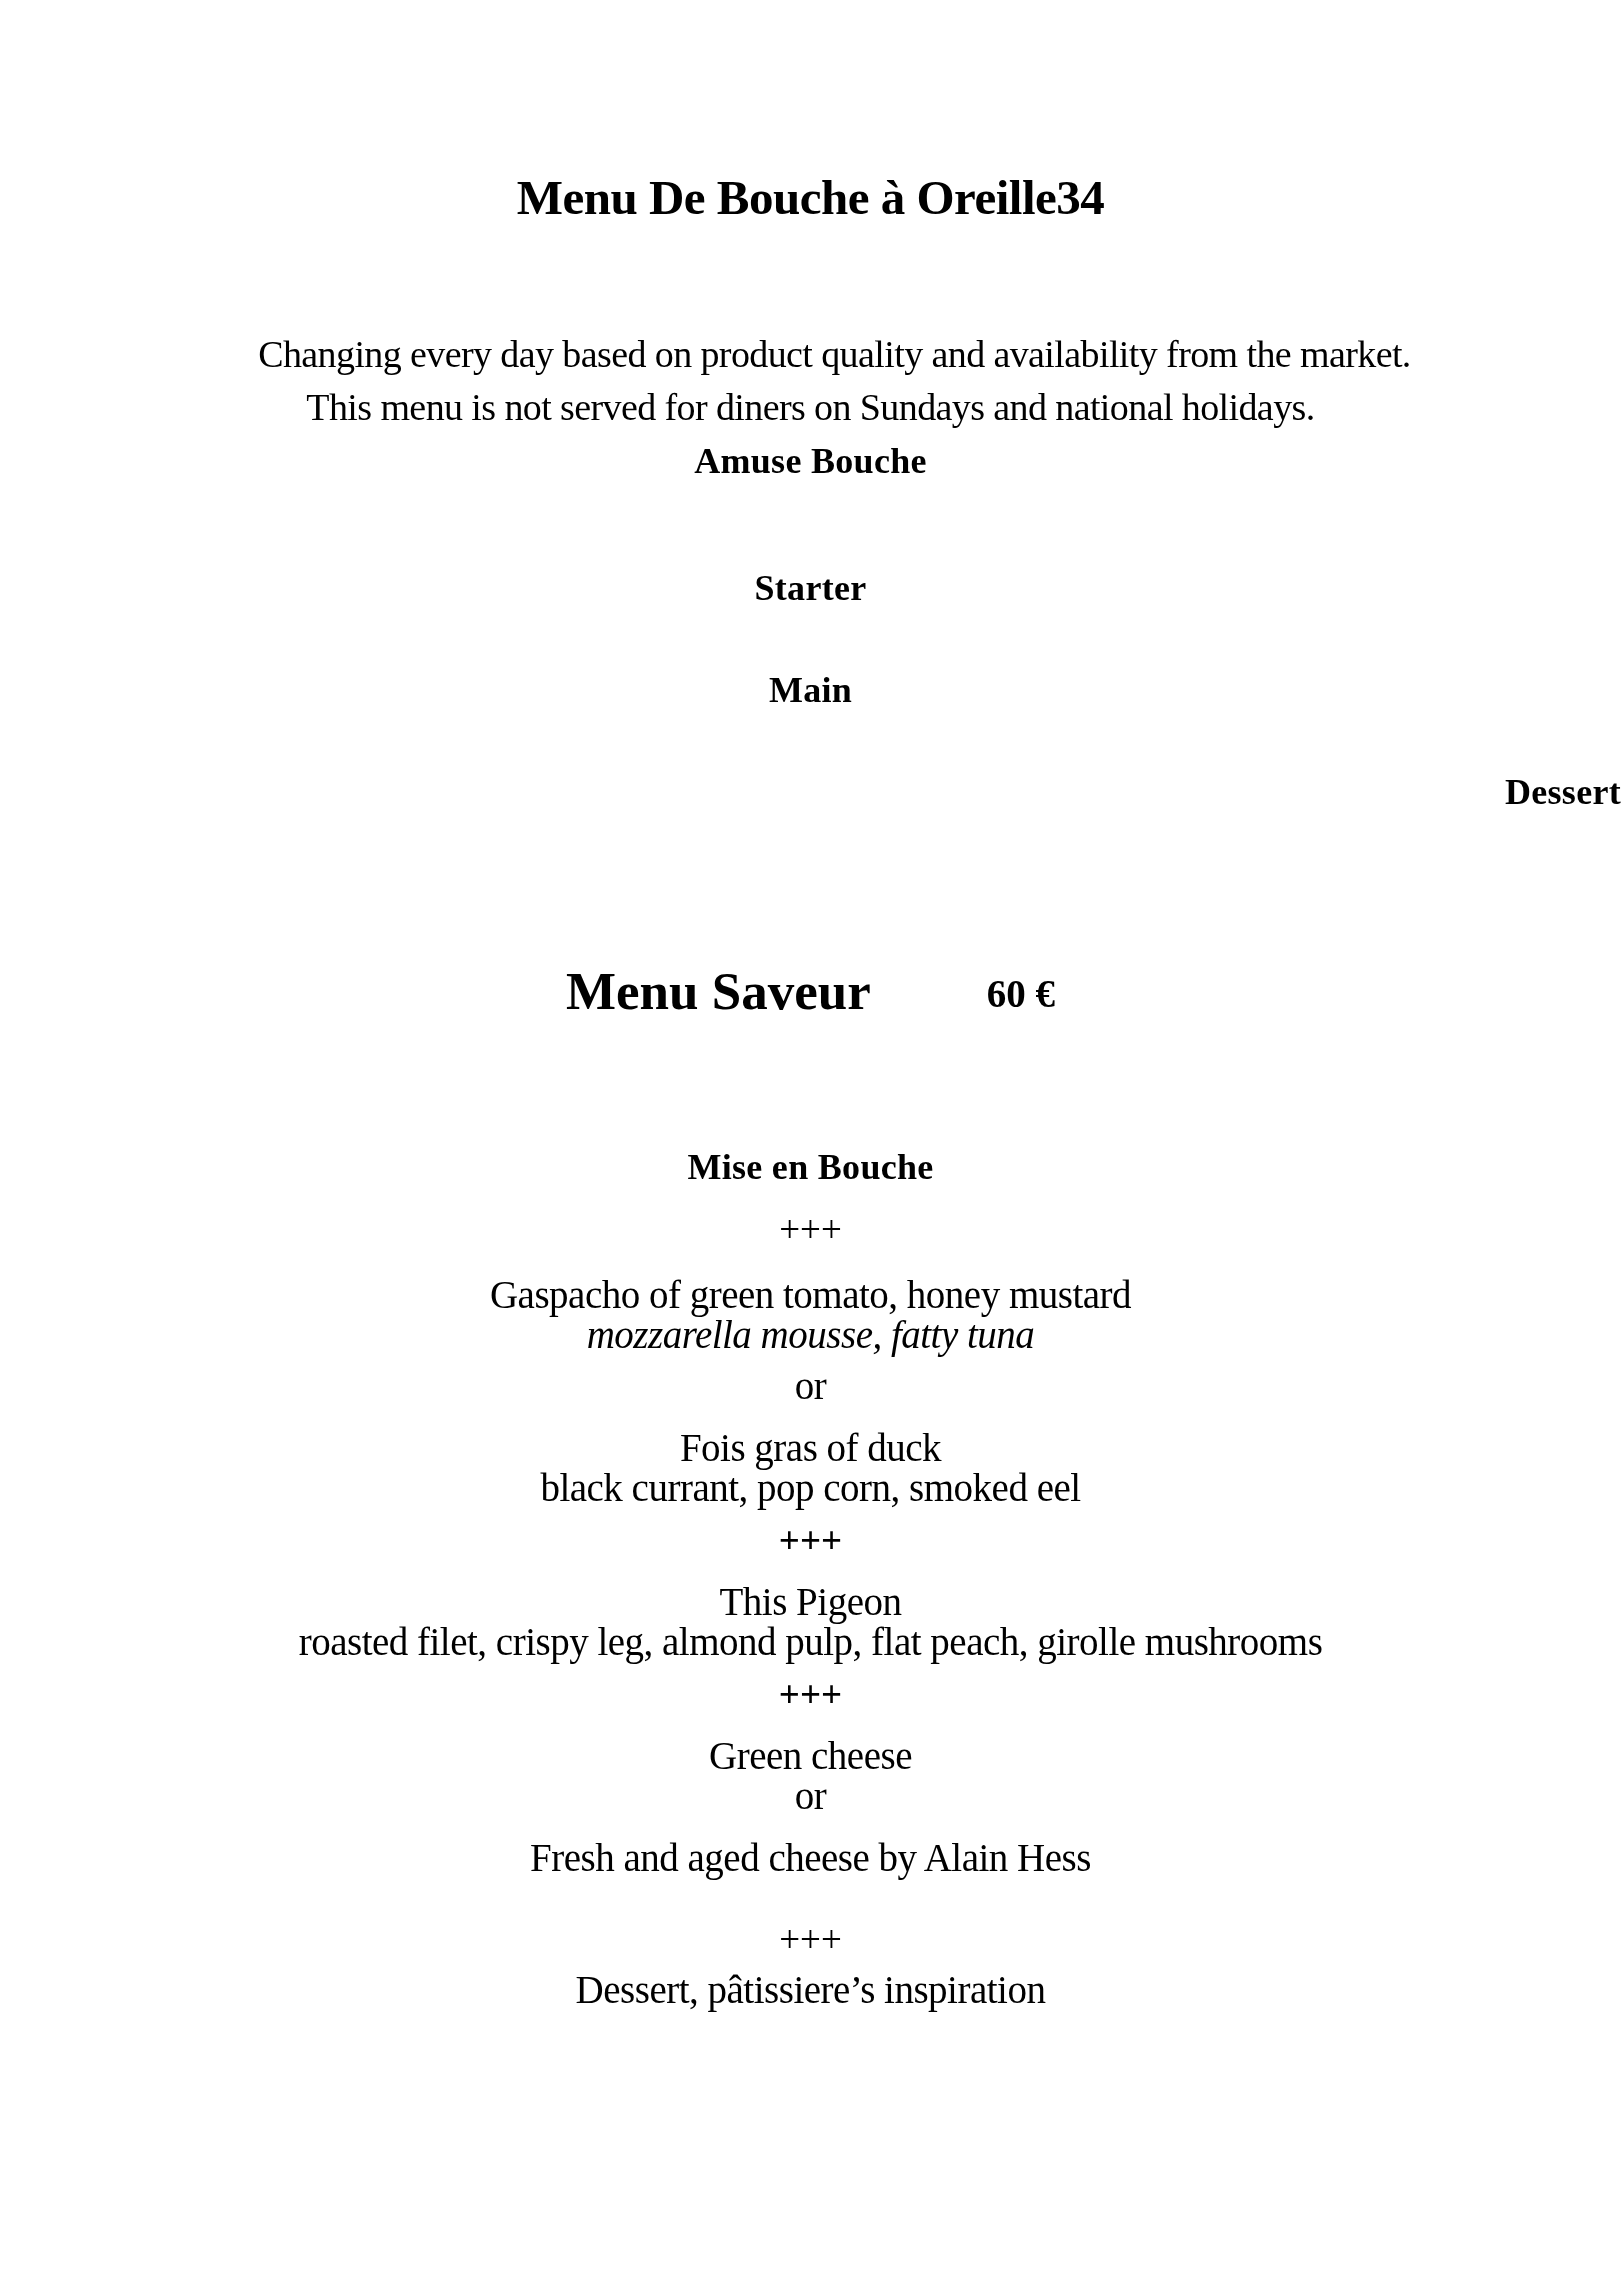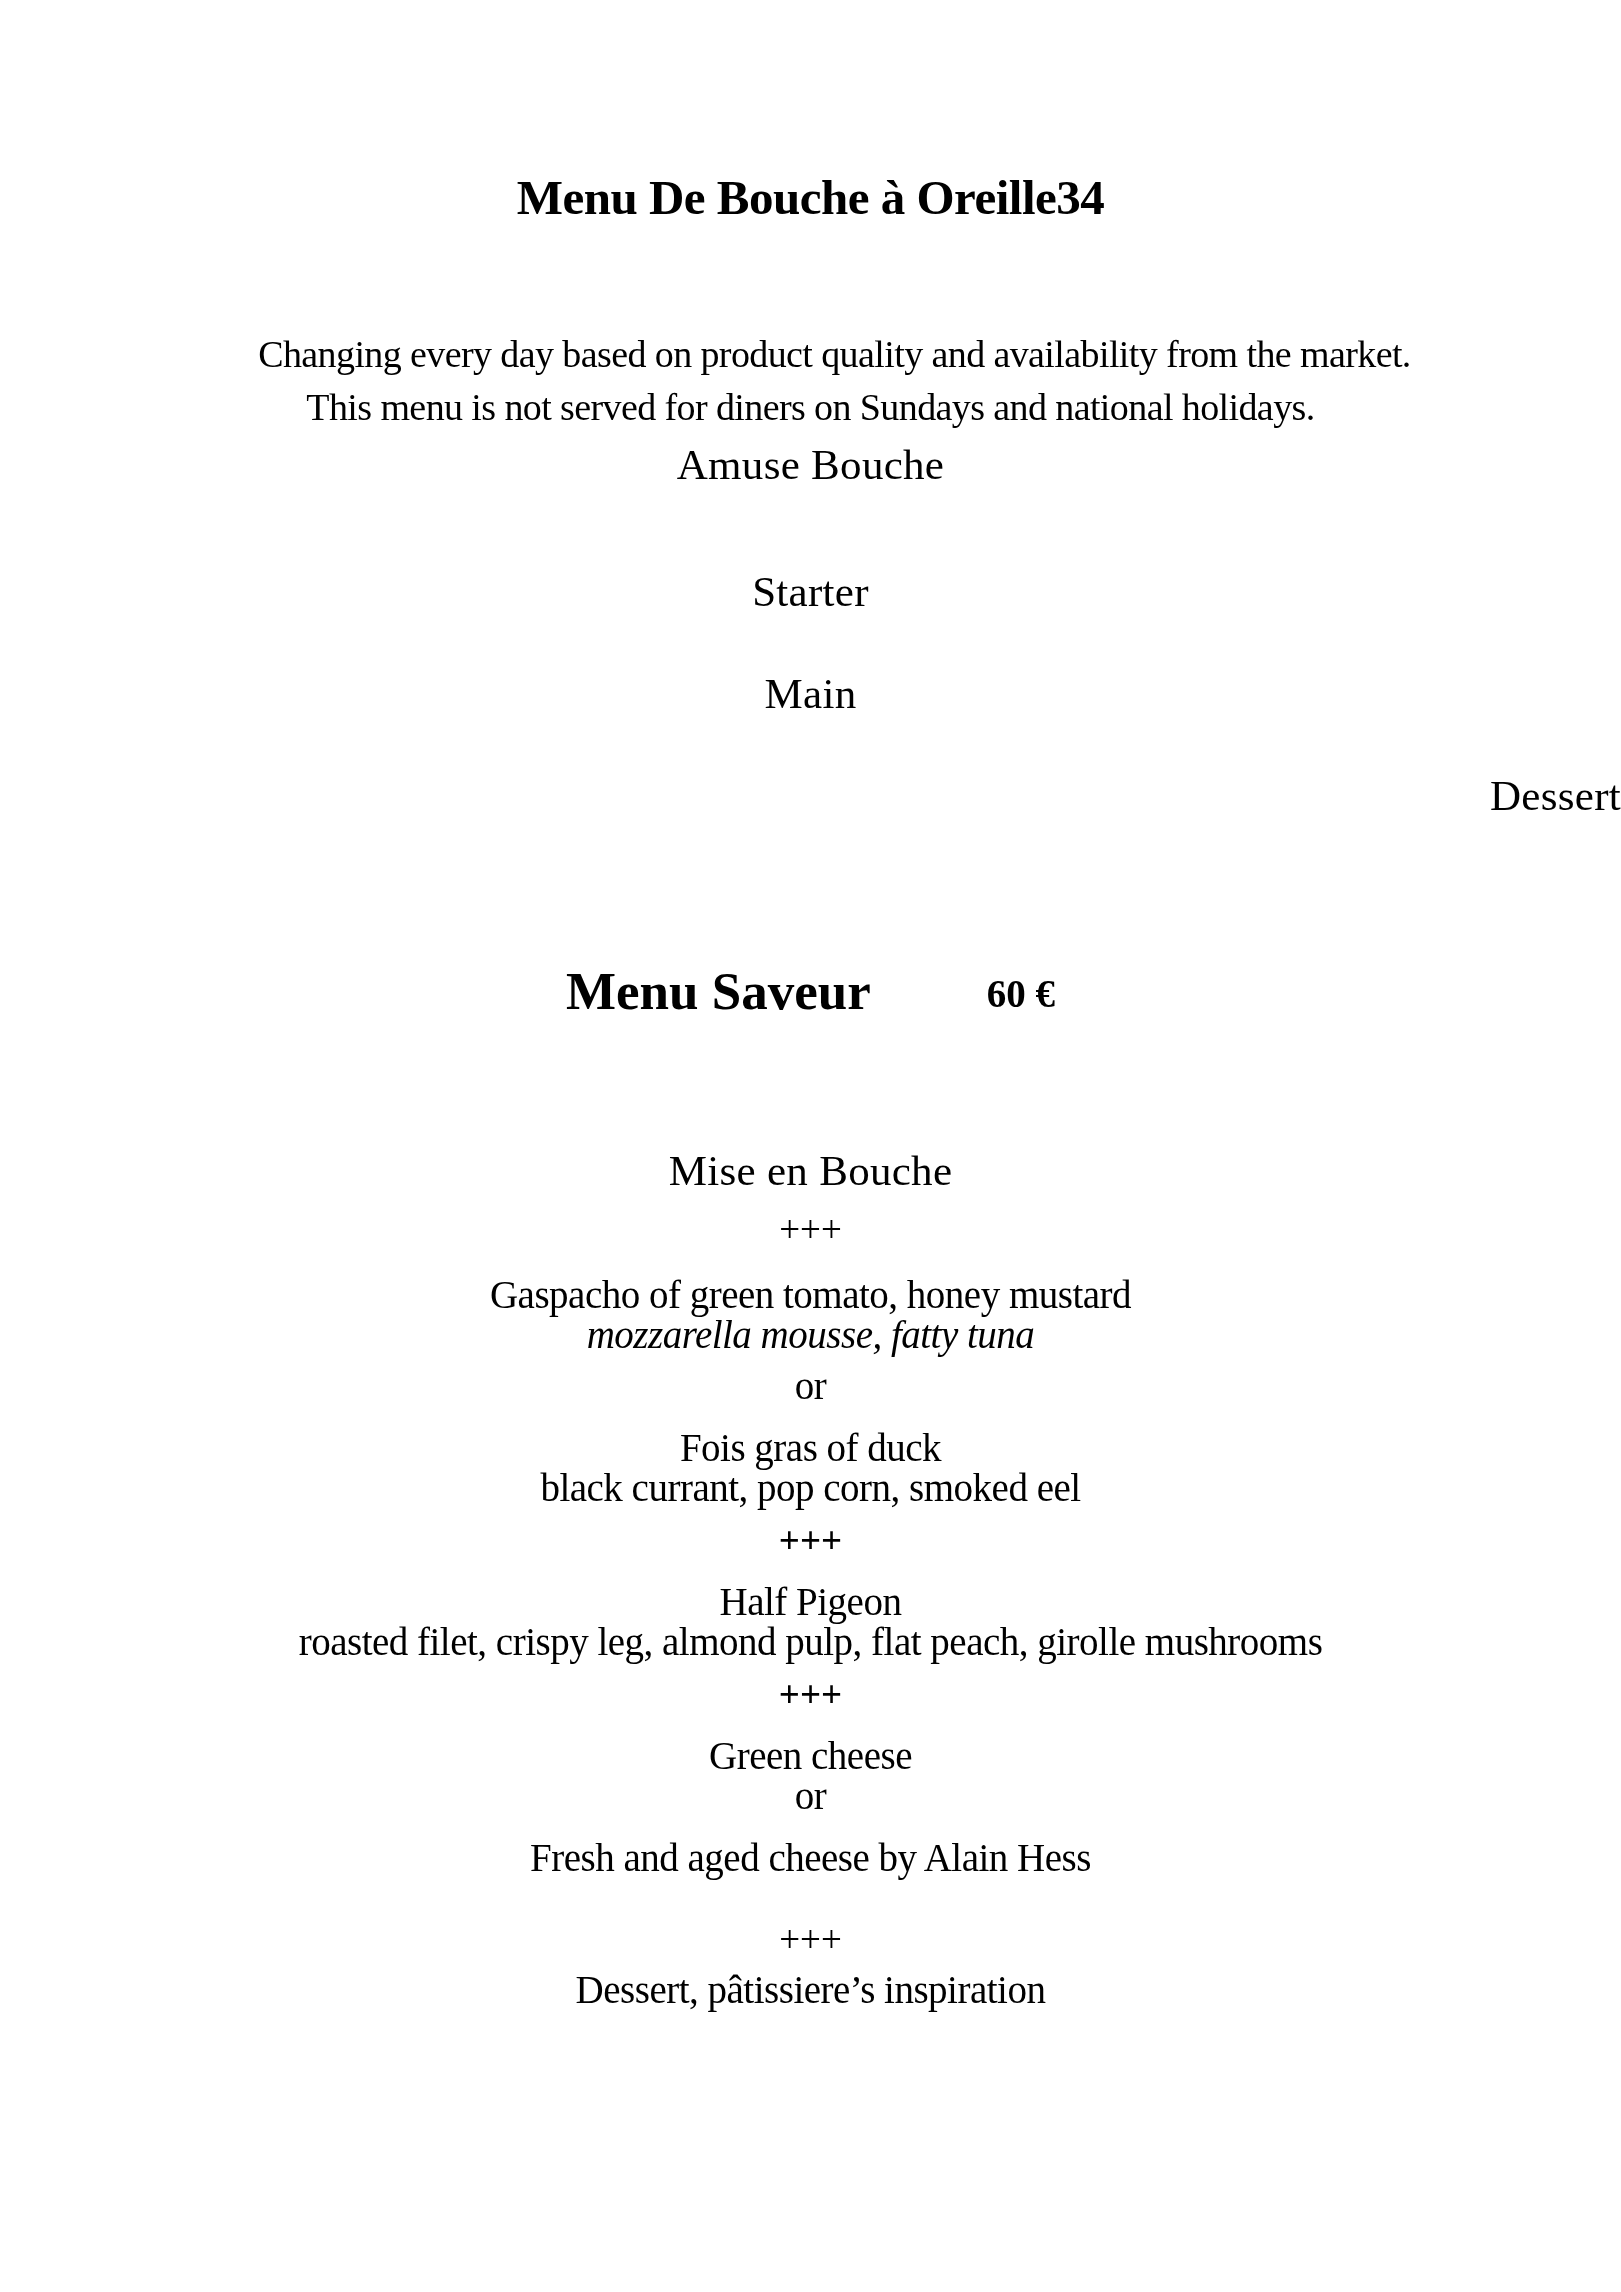--- a/index.html
+++ b/index.html
@@ -29,22 +29,23 @@
       letter-spacing: -0.5px;
     }
     .title .price {
       display: inline-block;
     }
     .note {
       font-size: 38px;
       letter-spacing: -0.6px;
     }
     .course {
-      font-size: 43px;
+      font-size: 36px;
       letter-spacing: 0.3px;
+      font-weight: bold;
     }
     .saveur-title {
       font-weight: bold;
       font-size: 53px;
     }
     .saveur-title .price {
       display: inline-block;
       font-size: 39px;
       margin-left: 116px;
       vertical-align: 2px;
@@ -79,21 +80,21 @@
   </div>
 
   <div class="line course" style="top:1149px;">Mise en Bouche</div>
   <div class="line sep" style="top:1211px;">+++</div>
   <div class="line item bold" style="top:1264px;">Gaspacho of green tomato, honey mustard</div>
   <div class="line item" style="top:1315px;font-style:italic;">mozzarella mousse, fatty tuna</div>
   <div class="line item" style="top:1366px;">or</div>
   <div class="line item bold" style="top:1417px;">Fois gras of duck</div>
   <div class="line item" style="top:1468px;">black currant, pop corn, smoked eel</div>
   <div class="line sep bold" style="top:1522px;">+++</div>
-  <div class="line item bold" style="top:1571px;">Half Pigeon</div>
+  <div class="line item bold" style="top:1571px;">This Pigeon</div>
   <div class="line item" style="top:1622px;">roasted filet, crispy leg, almond pulp, flat peach, girolle mushrooms</div>
   <div class="line sep bold" style="top:1676px;">+++</div>
   <div class="line item bold" style="top:1725px;">Green cheese</div>
   <div class="line item" style="top:1776px;">or</div>
   <div class="line item bold" style="top:1827px;">Fresh and aged cheese by Alain Hess</div>
   <div class="line sep" style="top:1921px;">+++</div>
   <div class="line item" style="top:1970px;">Dessert, pâtissiere’s inspiration</div>
 
 </div>
 

